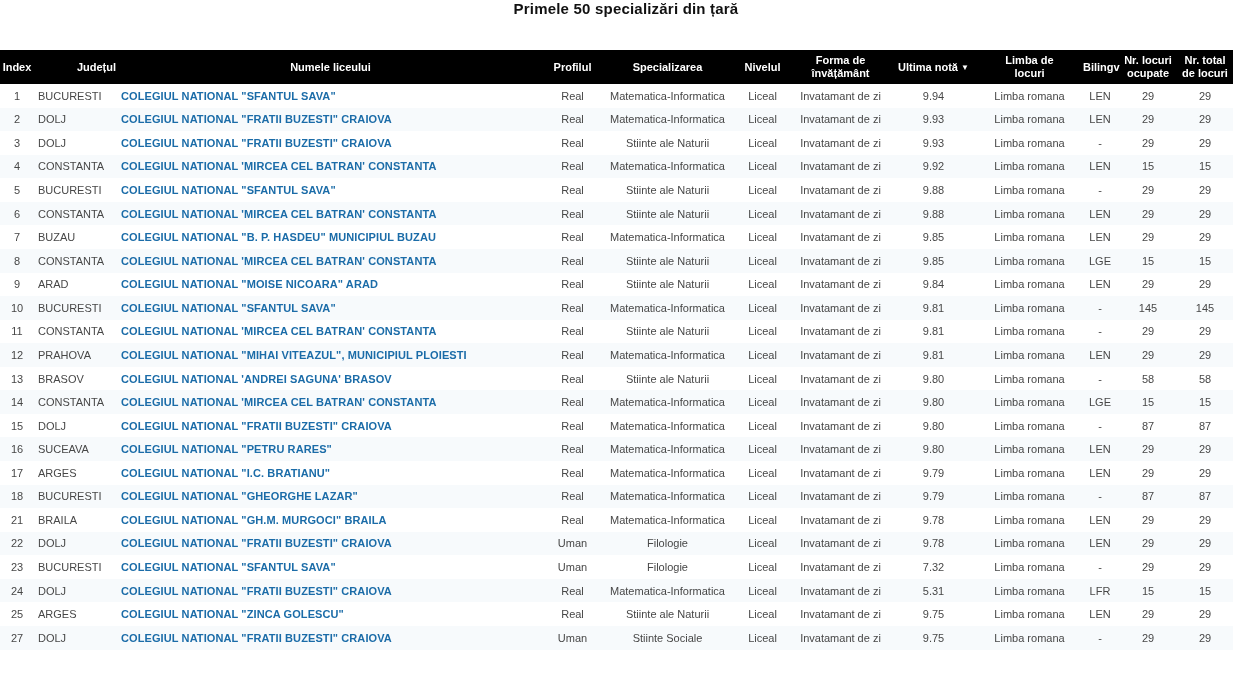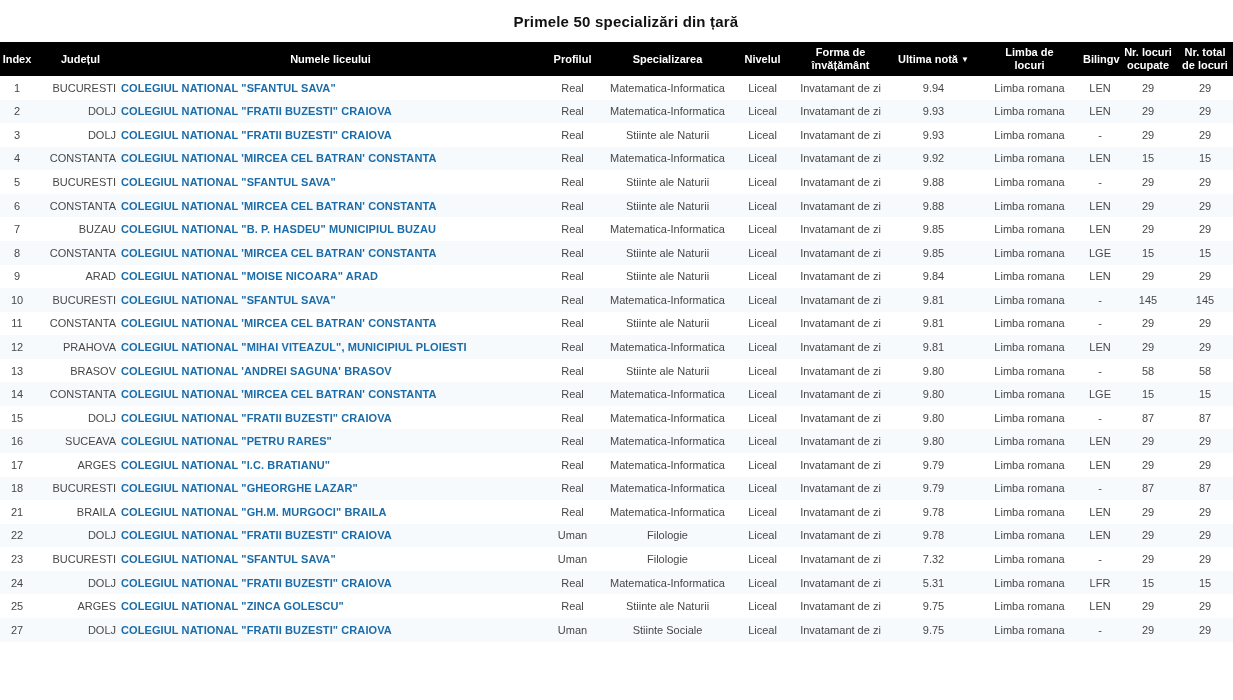--- a/index.html
+++ b/index.html
@@ -1,39 +1,39 @@
 <!DOCTYPE html>
 <html><head>
 <meta charset="utf-8">
 <style>
   * { margin:0; padding:0; box-sizing:border-box; }
   html,body { background:#fff; }
   .page {
     position:relative; width:1233px; height:700px; overflow:hidden;
     background:#fff; font-family:"Liberation Sans", sans-serif;
   }
-  .title-bar { height:42px; display:flex; align-items:center; justify-content:center;margin-left:19px; }
+  .title-bar { height:50px; display:flex; justify-content:center;margin-left:19px; }
   .title-bar h1 { font-size:15px; font-weight:bold; color:#111; letter-spacing:.2px; }
 
   table { width:1233px; border-collapse:collapse; table-layout:fixed; }
   thead th {
     background:#000; color:#fff; font-size:11px; font-weight:bold;
     height:34px; vertical-align:middle; text-align:center; padding:0 2px;
     line-height:13px; cursor:pointer;
   }
-  thead th.al { text-align:center; padding-left:11px; }
+  thead th.al { text-align:right; padding-left:11px; }
   .arrow { font-size:8px; vertical-align:1px; margin-left:3px; }
 
   tbody tr { height:23.57px; background:#fff; }
   tbody tr:nth-child(even) { background:#f7fafc; }
   tbody td {
     font-size:11px; color:#474747; text-align:center; padding:0 2px;
     white-space:nowrap; overflow:hidden; vertical-align:middle;
   }
-  td.left { text-align:right; padding-left:4px; }
+  td.left { text-align:left; padding-left:4px; }
   td.name { text-align:left; padding-left:3px; }
   a.school {
     color:#1b6ca8; font-weight:bold; text-decoration:none; font-size:11px;
     letter-spacing:.1px;
   }
 </style>
 </head>
 <body>
 
 <div class="page">

